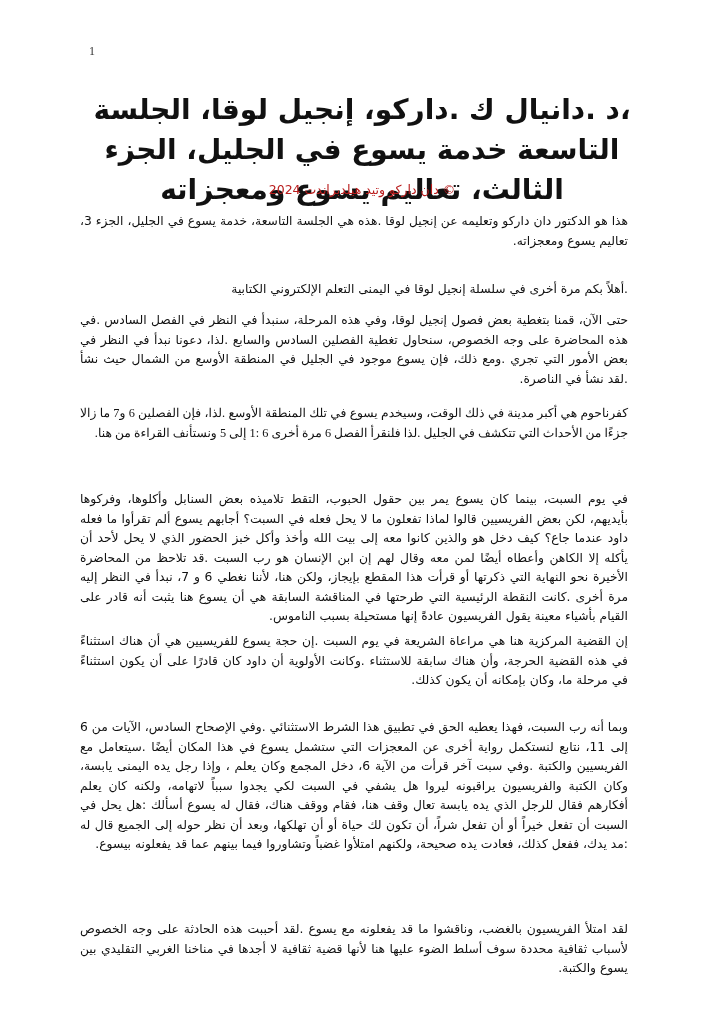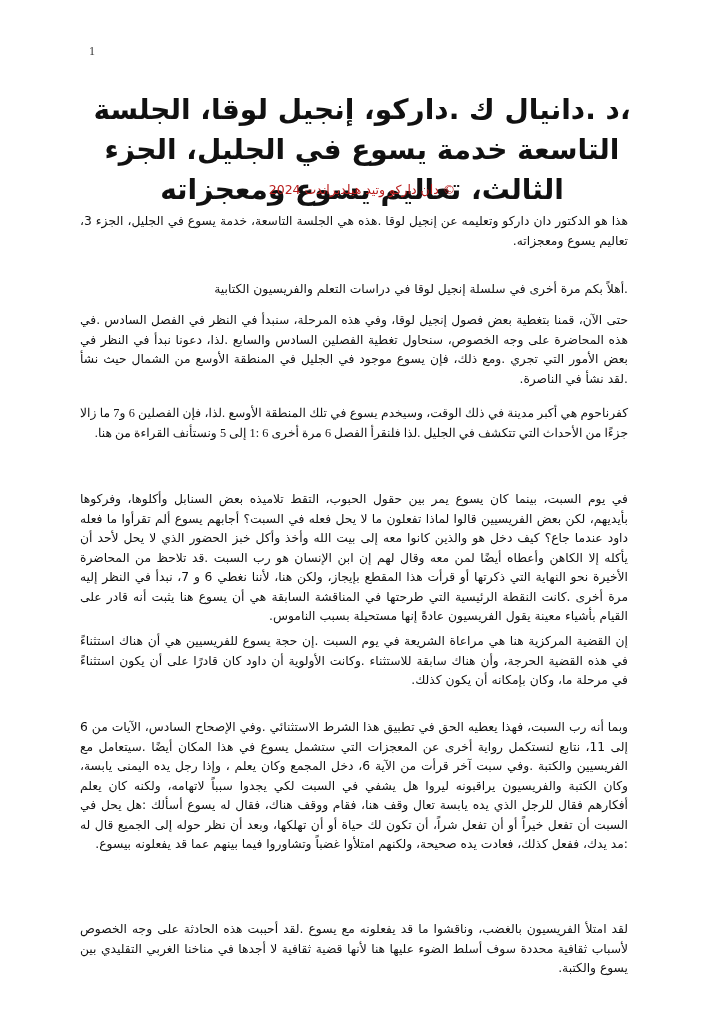--- a/index.html
+++ b/index.html
@@ -61,19 +61,19 @@
 </head>
 <body>
 
 <div class="page-number">1</div>
 
 <h1 class="title">،د .دانيال ك .داركو، إنجيل لوقا، الجلسة التاسعة خدمة يسوع في الجليل، الجزء الثالث، تعاليم يسوع ومعجزاته</h1>
 
 <div class="subtitle">دان داركو وتيد هيلدبراندت 2024 ©</div>
 
 <p class="body-text" style="top:212px;">هذا هو الدكتور دان داركو وتعليمه عن إنجيل لوقا .هذه هي الجلسة التاسعة، خدمة يسوع في الجليل، الجزء 3، تعاليم يسوع ومعجزاته.</p>
-<p class="body-text" style="top:280px;">.أهلاً بكم مرة أخرى في سلسلة إنجيل لوقا في دراسات التعلم والفريسيون الكتابية</p>
+<p class="body-text" style="top:280px;">.أهلاً بكم مرة أخرى في سلسلة إنجيل لوقا في اليمنى التعلم الإلكتروني الكتابية</p>
 <p class="body-text" style="top:311px;">حتى الآن، قمنا بتغطية بعض فصول إنجيل لوقا، وفي هذه المرحلة، سنبدأ في النظر في الفصل السادس .في هذه المحاضرة على وجه الخصوص، سنحاول تغطية الفصلين السادس والسابع .لذا، دعونا نبدأ في النظر في بعض الأمور التي تجري .ومع ذلك، فإن يسوع موجود في الجليل في المنطقة الأوسع من الشمال حيث نشأ .لقد نشأ في الناصرة.</p>
 <p class="body-text" style="top:404px;font-family:Liberation Serif, serif;">كفرناحوم هي أكبر مدينة في ذلك الوقت، وسيخدم يسوع في تلك المنطقة الأوسع .لذا، فإن الفصلين 6 و7 ما زالا جزءًا من الأحداث التي تتكشف في الجليل .لذا فلنقرأ الفصل 6 مرة أخرى 6 :1 إلى 5 ونستأنف القراءة من هنا.</p>
 <p class="body-text" style="top:490px;">في يوم السبت، بينما كان يسوع يمر بين حقول الحبوب، التقط تلاميذه بعض السنابل وأكلوها، وفركوها بأيديهم، لكن بعض الفريسيين قالوا لماذا تفعلون ما لا يحل فعله في السبت؟ أجابهم يسوع ألم تقرأوا ما فعله داود عندما جاع؟ كيف دخل هو والذين كانوا معه إلى بيت الله وأخذ وأكل خبز الحضور الذي لا يحل لأحد أن يأكله إلا الكاهن وأعطاه أيضًا لمن معه وقال لهم إن ابن الإنسان هو رب السبت .قد تلاحظ من المحاضرة الأخيرة نحو النهاية التي ذكرتها أو قرأت هذا المقطع بإيجاز، ولكن هنا، لأننا نغطي 6 و 7، نبدأ في النظر إليه مرة أخرى .كانت النقطة الرئيسية التي طرحتها في المناقشة السابقة هي أن يسوع هنا يثبت أنه قادر على القيام بأشياء معينة يقول الفريسيون عادةً إنها مستحيلة بسبب الناموس.</p>
 <p class="body-text" style="top:632px;">إن القضية المركزية هنا هي مراعاة الشريعة في يوم السبت .إن حجة يسوع للفريسيين هي أن هناك استثناءً في هذه القضية الحرجة، وأن هناك سابقة للاستثناء .وكانت الأولوية أن داود كان قادرًا على أن يكون استثناءً في مرحلة ما، وكان بإمكانه أن يكون كذلك.</p>
 <p class="body-text" style="top:718px;">وبما أنه رب السبت، فهذا يعطيه الحق في تطبيق هذا الشرط الاستثنائي .وفي الإصحاح السادس، الآيات من 6 إلى 11، نتابع لنستكمل رواية أخرى عن المعجزات التي ستشمل يسوع في هذا المكان أيضًا .سيتعامل مع الفريسيين والكتبة .وفي سبت آخر قرأت من الآية 6، دخل المجمع وكان يعلم ، وإذا رجل يده اليمنى يابسة، وكان الكتبة والفريسيون يراقبونه ليروا هل يشفي في السبت لكي يجدوا سبباً لاتهامه، ولكنه كان يعلم أفكارهم فقال للرجل الذي يده يابسة تعال وقف هنا، فقام ووقف هناك، فقال له يسوع أسألك :هل يحل في السبت أن تفعل خيراً أو أن تفعل شراً، أن تكون لك حياة أو أن تهلكها، وبعد أن نظر حوله إلى الجميع قال له :مد يدك، ففعل كذلك، فعادت يده صحيحة، ولكنهم امتلأوا غضباً وتشاوروا فيما بينهم عما قد يفعلونه بيسوع.</p>
 <p class="body-text" style="top:880px;margin-top:40px;">لقد امتلأ الفريسيون بالغضب، وناقشوا ما قد يفعلونه مع يسوع .لقد أحببت هذه الحادثة على وجه الخصوص لأسباب ثقافية محددة سوف أسلط الضوء عليها هنا لأنها قضية ثقافية لا أجدها في مناخنا الغربي التقليدي بين يسوع والكتبة.</p>
 
 </body></html>

